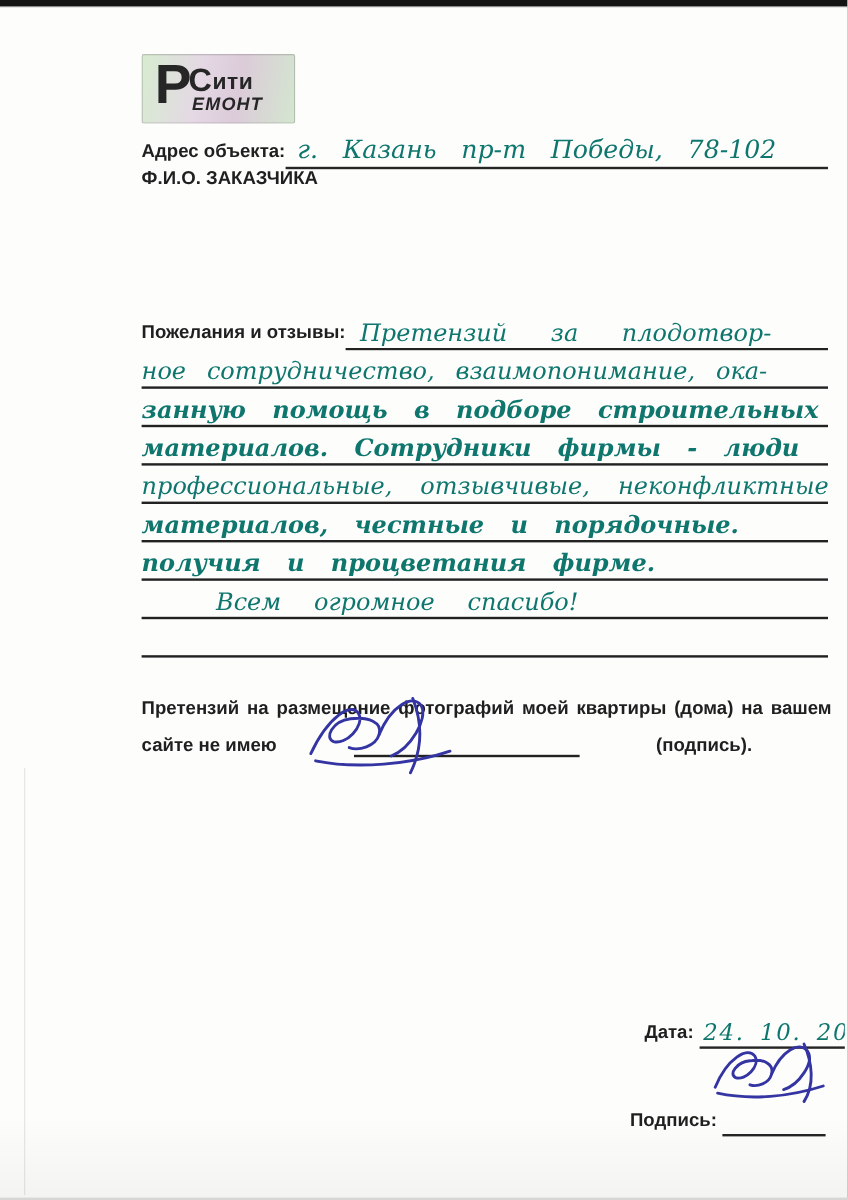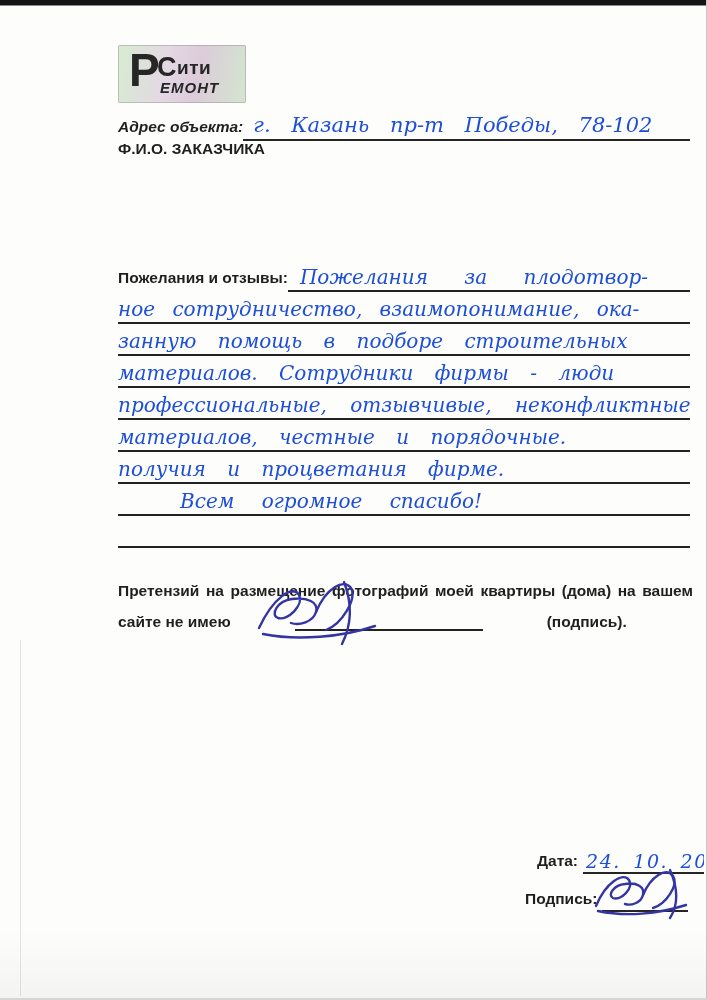--- a/index.html
+++ b/index.html
@@ -17,47 +17,47 @@
   .logo{position:absolute;left:118px;top:45px;width:128px;height:58px;border-radius:2px;
         background:linear-gradient(100deg,#d7ecd0 0%,#e4d8e4 38%,#dccbd9 62%,#d3e6cf 100%);
         box-shadow:inset 0 0 0 1px rgba(120,120,120,.35);color:#262626;}
   .logo .mono{position:absolute;left:11px;top:2px;font-size:46px;font-weight:700;line-height:1;}
   .logo .city{position:absolute;left:39px;top:7px;font-weight:700;font-size:19px;letter-spacing:.5px;}
   .logo .city .bigc{font-size:27px;vertical-align:-2px;}
   .logo .remont{position:absolute;left:42px;top:34px;font-weight:700;font-size:15px;letter-spacing:1px;font-style:italic;}
   
   .lbl{font-weight:700;font-size:15.5px;white-space:nowrap;}
   
-  .hw{font-family:"DejaVu Serif",serif;font-style:italic;color:#1d4ed8;white-space:nowrap;overflow:visible;}
+  .hw{font-family:"DejaVu Serif",serif;font-style:italic;color:#0f766e;white-space:nowrap;overflow:visible;}
   
   .frow{position:absolute;left:118px;right:17px;display:flex;align-items:flex-end;}
   .frow .fill{flex:1;border-bottom:2px solid #252525;padding:0 0 0 10px;height:30px;
               display:flex;align-items:flex-end;overflow:hidden;}
   
   .review{position:absolute;left:118px;top:262px;right:17px;}
   .rrow{height:30px;border-bottom:2px solid #222;display:flex;align-items:flex-end;overflow:hidden;}
   .rrow.first{border-bottom:none;}
   .rrow.first .fill{flex:1;border-bottom:2px solid #222;height:30px;display:flex;align-items:flex-end;padding-left:12px;overflow:hidden;}
   .rrow.first .lbl{padding-bottom:5px;}
   .rtext{font-size:20px;line-height:26px;}
-  .ws-a{word-spacing:30px;} .ws-b{word-spacing:11px;} .ws-c{word-spacing:15px;}
+  .ws-a{word-spacing:30px;} .ws-b{word-spacing:11px;} .ws-c{word-spacing:15px;font-weight:bold;}
   .ws-d{word-spacing:17px;} .ind-a{padding-left:58px;word-spacing:26px;} .ind-b{padding-left:62px;word-spacing:21px;}
   
   .consent{position:absolute;left:118px;top:582px;right:14px;}
   .consent .l1{font-weight:700;font-size:15.5px;text-align:justify;text-align-last:justify;}
   .consent .l2{margin-top:7px;display:flex;align-items:flex-end;gap:48px;}
   .consent .blank{width:188px;height:22px;border-bottom:2px solid #222;margin-left:16px;}
   .consent .suffix{margin-left:16px;}
   .sigA{position:absolute;left:243px;top:574px;width:172px;height:76px;}
   
   .daterow{position:absolute;left:537px;top:848px;right:3px;display:flex;align-items:flex-end;}
   .daterow .fill{flex:1;border-bottom:2px solid #252525;margin-left:5px;height:24px;
                  display:flex;align-items:flex-end;padding-left:3px;overflow:hidden;}
   .dateval{font-size:19px;line-height:21px;letter-spacing:1.5px;word-spacing:5px;}
-  .sigrow{position:absolute;left:525px;top:886px;right:19px;display:flex;align-items:flex-end;justify-content:flex-end;}
+  .sigrow{position:absolute;left:525px;top:921px;right:19px;display:flex;align-items:flex-end;justify-content:flex-end;}
   .sigrow .fill{flex:1;border-bottom:2px solid #252525;margin-left:5px;height:24px;}
   .sigB{position:absolute;left:588px;top:864px;width:110px;height:60px;}
   svg.sig path{fill:none;stroke:#3434a3;stroke-width:2.4;stroke-linecap:round;stroke-linejoin:round;}
 </style>
 </head>
 <body>
 
 <div class="page">
   <div class="edge-top"></div>
   <div class="edge-top2"></div>
@@ -66,35 +66,35 @@
   <div class="edge-left"></div>
   <div class="shade-bottom"></div>
 
   <div class="logo">
     <span class="mono">Р</span>
     <span class="city"><span class="bigc">С</span><span>ити</span></span>
     <span class="remont">ЕМОНТ</span>
   </div>
 
   <div class="frow" style="top:109px;">
-    <span class="lbl" style="padding-bottom:5px;font-style:italic;">Адрес объекта:</span>
+    <span class="lbl" style="padding-bottom:5px;">Адрес объекта:</span>
     <span class="fill">
       <span class="hw" style="font-size:21px;line-height:27px;word-spacing:14px;">г. Казань пр-т Победы, 78-102</span>
     </span>
   </div>
 
   <div class="frow" style="top:140px;align-items:flex-end;">
     <span class="lbl" style="padding-bottom:5px;">Ф.И.О. ЗАКАЗЧИКА</span>
   </div>
 
   <div class="review">
     <div class="rrow first">
       <span class="lbl">Пожелания и отзывы:</span>
       <span class="fill">
-        <span class="hw rtext ws-a">Пожелания за плодотвор-</span>
+        <span class="hw rtext ws-a">Претензий за плодотвор-</span>
       </span>
     </div>
     <div class="rrow">
         <span class="hw rtext ws-b">ное сотрудничество, взаимопонимание, ока-</span>
       </div>
     <div class="rrow">
         <span class="hw rtext ws-c">занную помощь в подборе строительных</span>
       </div>
     <div class="rrow">
         <span class="hw rtext ws-c">материалов. Сотрудники фирмы - люди</span>

